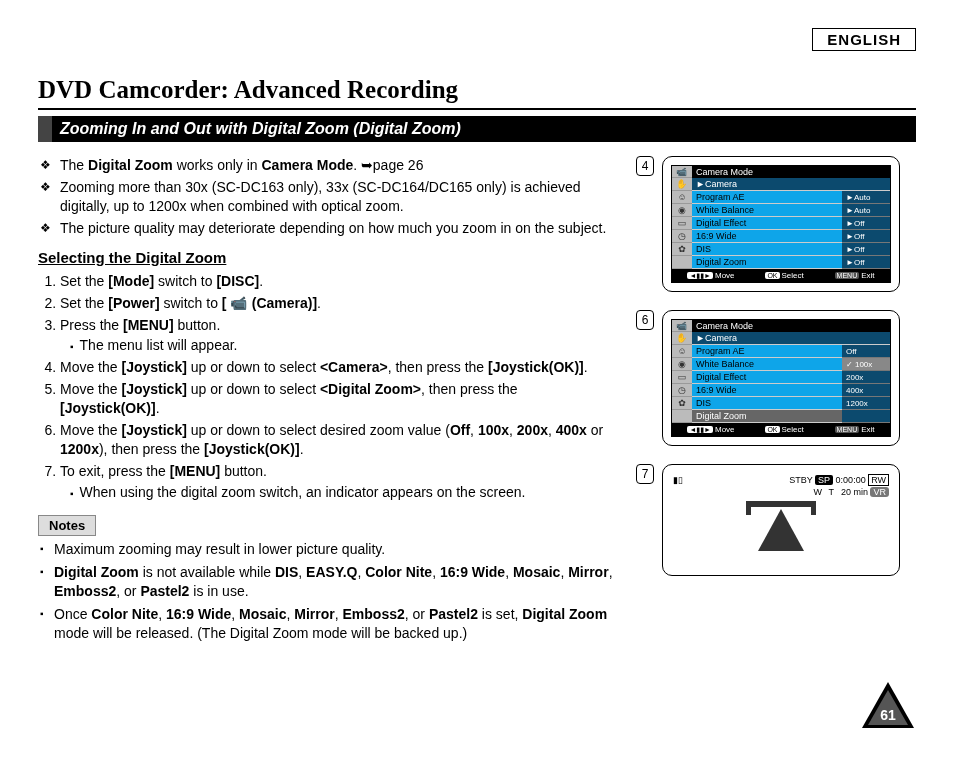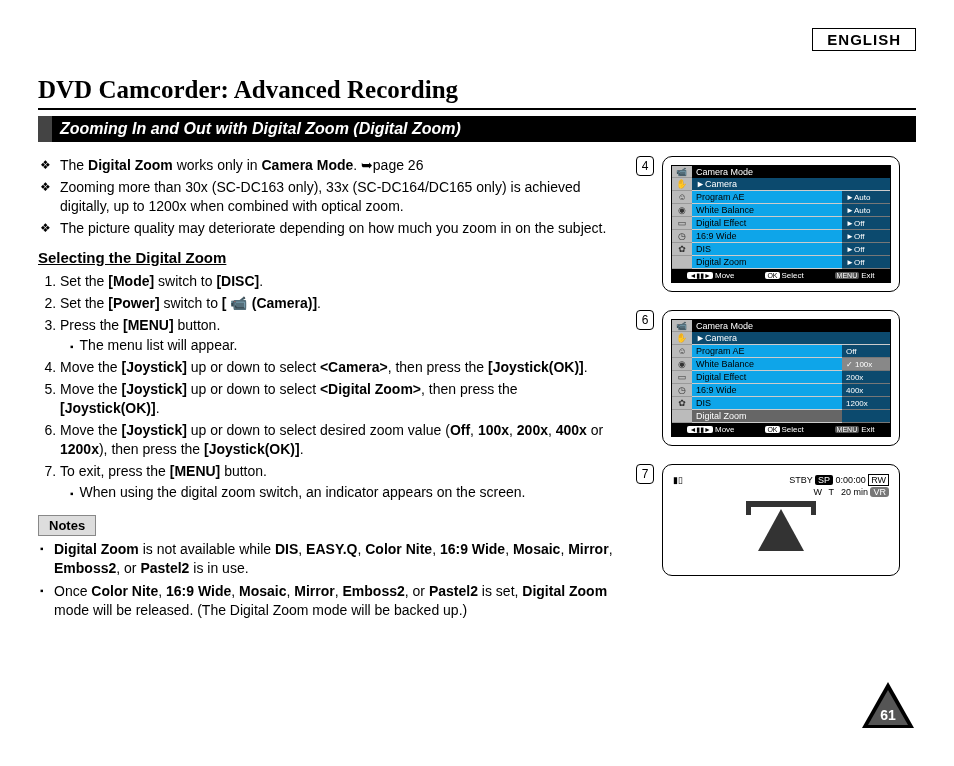--- a/index.html
+++ b/index.html
@@ -81,20 +81,21 @@
         <li><span>Move the </span><b>[Joystick]</b><span> up or down to select desired zoom value (</span><b>Off</b><span>, </span><b>100x</b><span>, </span><b>200x</b><span>, </span><b>400x</b><span> or </span><b>1200x</b><span>), then press the </span><b>[Joystick(OK)]</b><span>.</span></li>
         <li><span>To exit, press the </span><b>[MENU]</b><span> button.</span>
           <ul class="sub-square">
               <li>When using the digital zoom switch, an indicator appears on the screen.</li>
             </ul>
         </li>
       </ol>
 
       <div class="notes-label">Notes</div>
       <ul class="notes-list">
+        <li>Maximum zooming may result in lower picture quality.</li>
         <li><b>Digital Zoom</b><span> is not available while </span><b>DIS</b>, <b>EASY.Q</b>, <b>Color Nite</b>, <b>16:9 Wide</b>, <b>Mosaic</b>, <b>Mirror</b>, <b>Emboss2</b><span>, or </span><b>Pastel2</b><span> is in use.</span></li>
         <li><span>Once </span><b>Color Nite</b>, <b>16:9 Wide</b>, <b>Mosaic</b>, <b>Mirror</b>, <b>Emboss2</b><span>, or </span><b>Pastel2</b><span> is set, </span><b>Digital Zoom</b><span> mode will be released. (The Digital Zoom mode will be backed up.)</span></li>
       </ul>
 
     </div>
 
     <div class="right-col">
 
       <div class="fig">
         <div class="fig-num">4</div>

